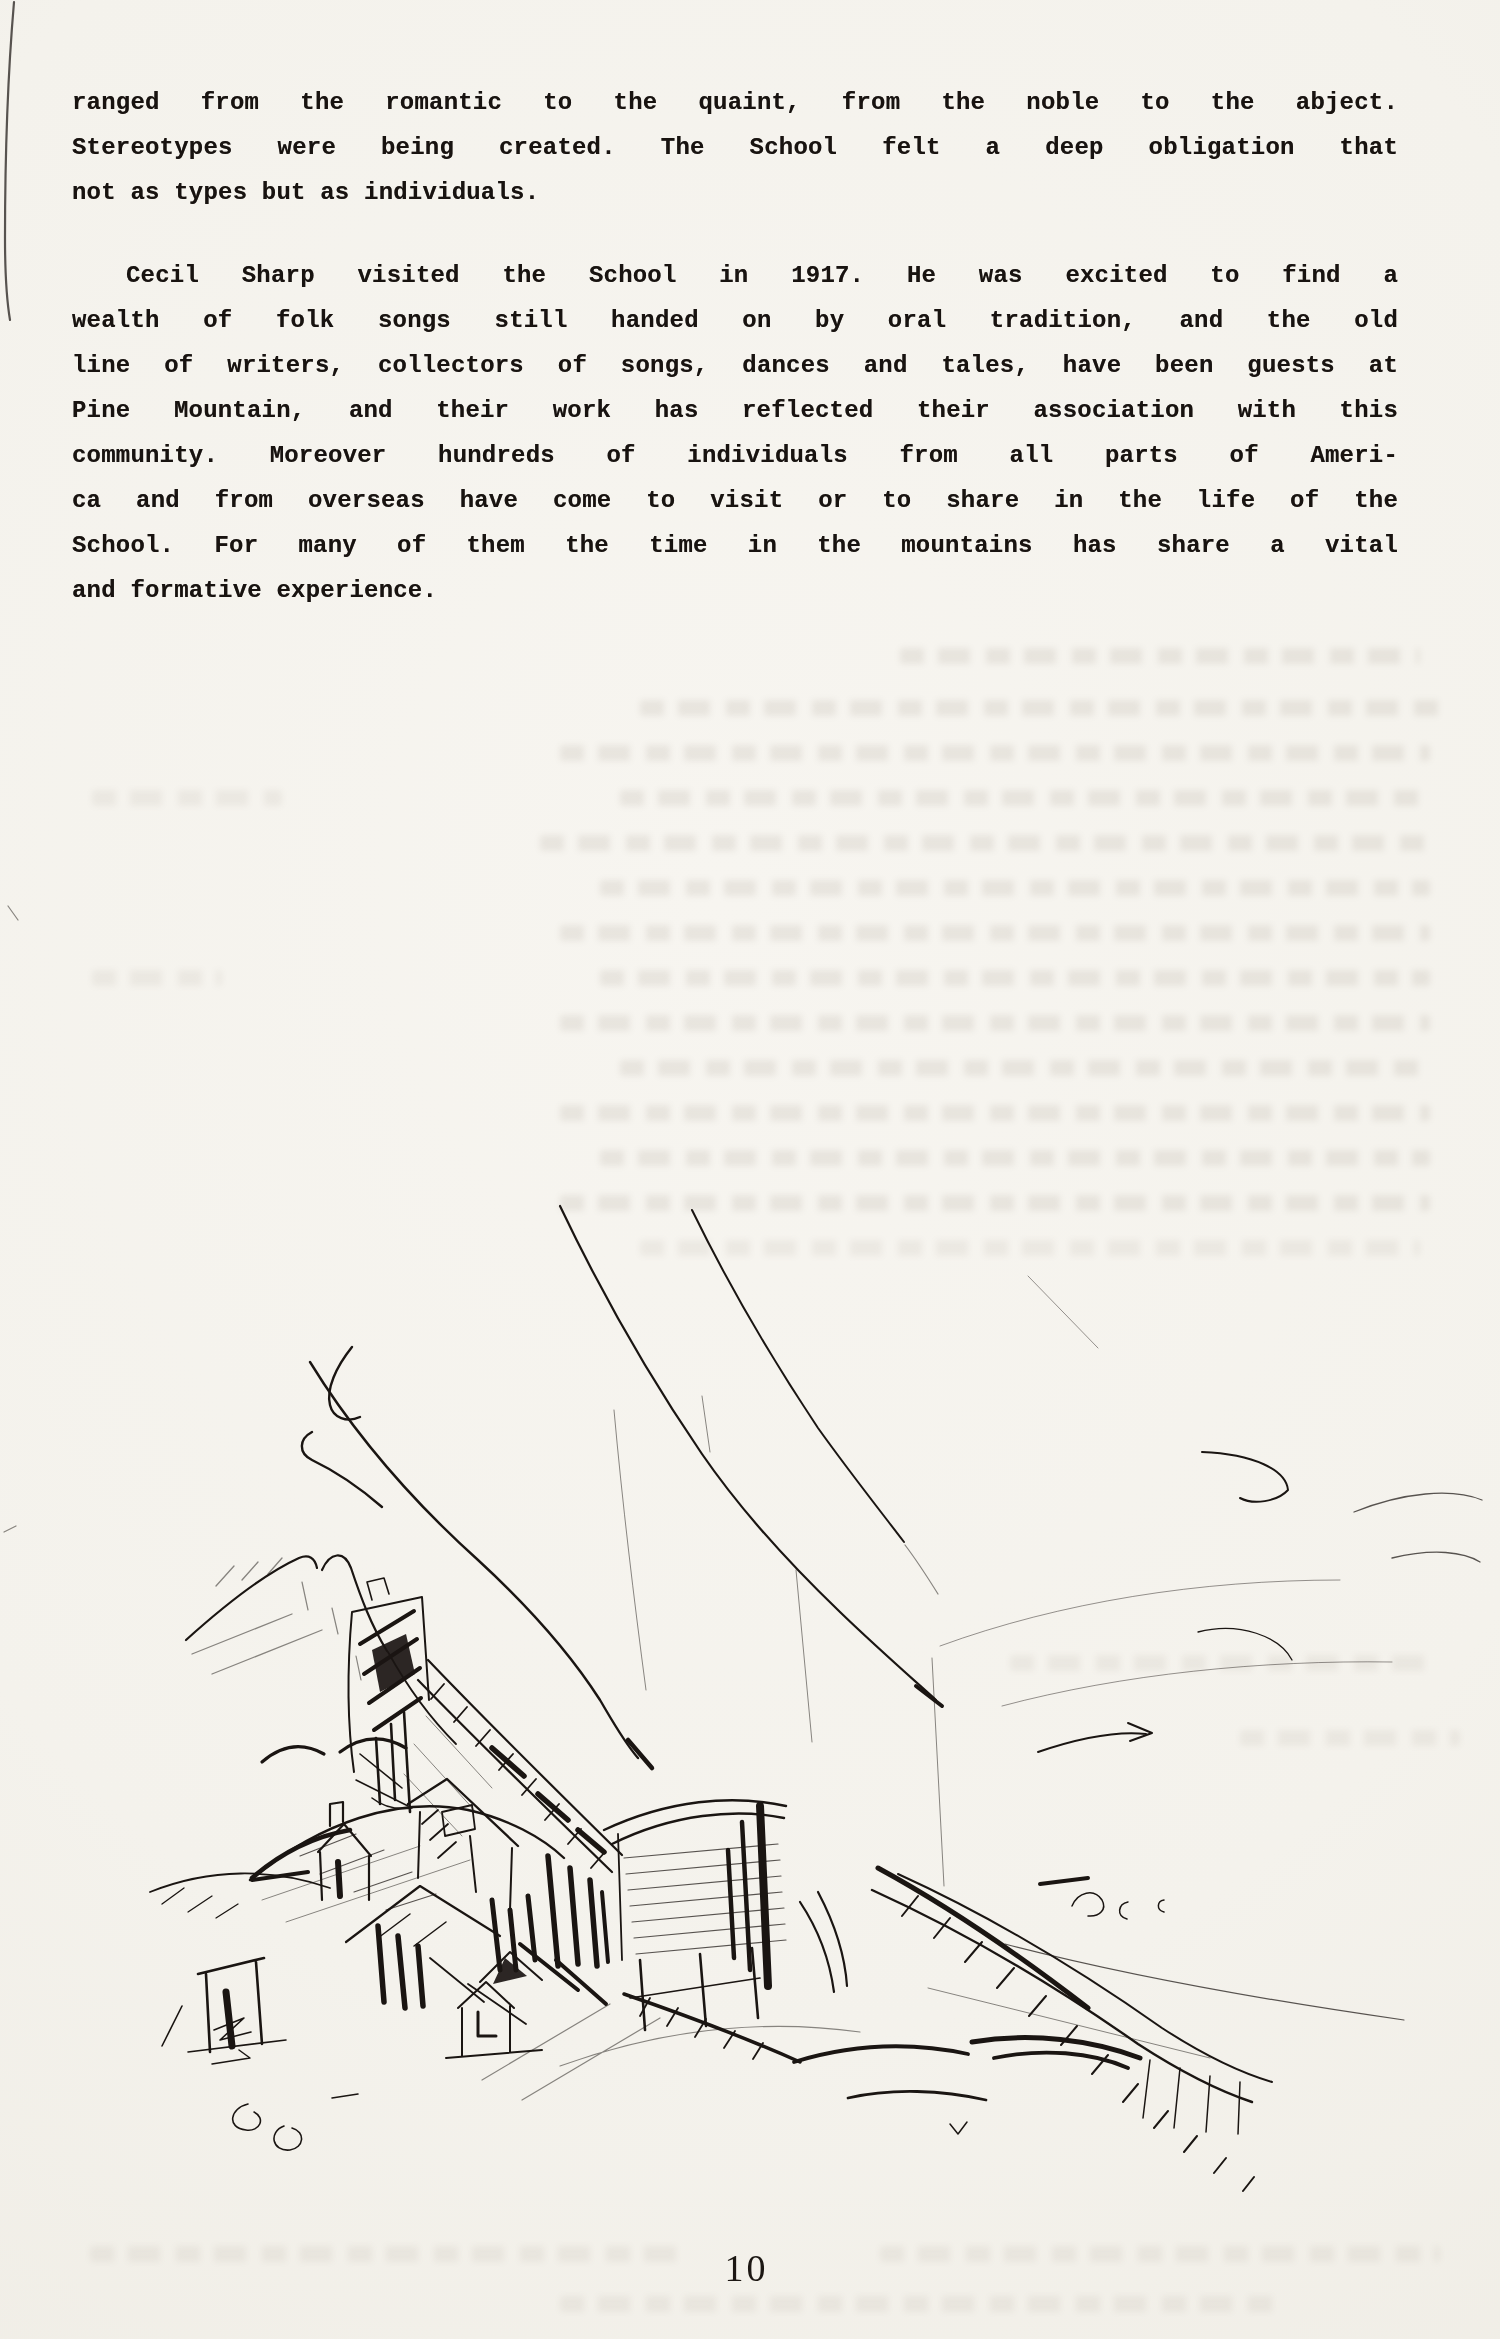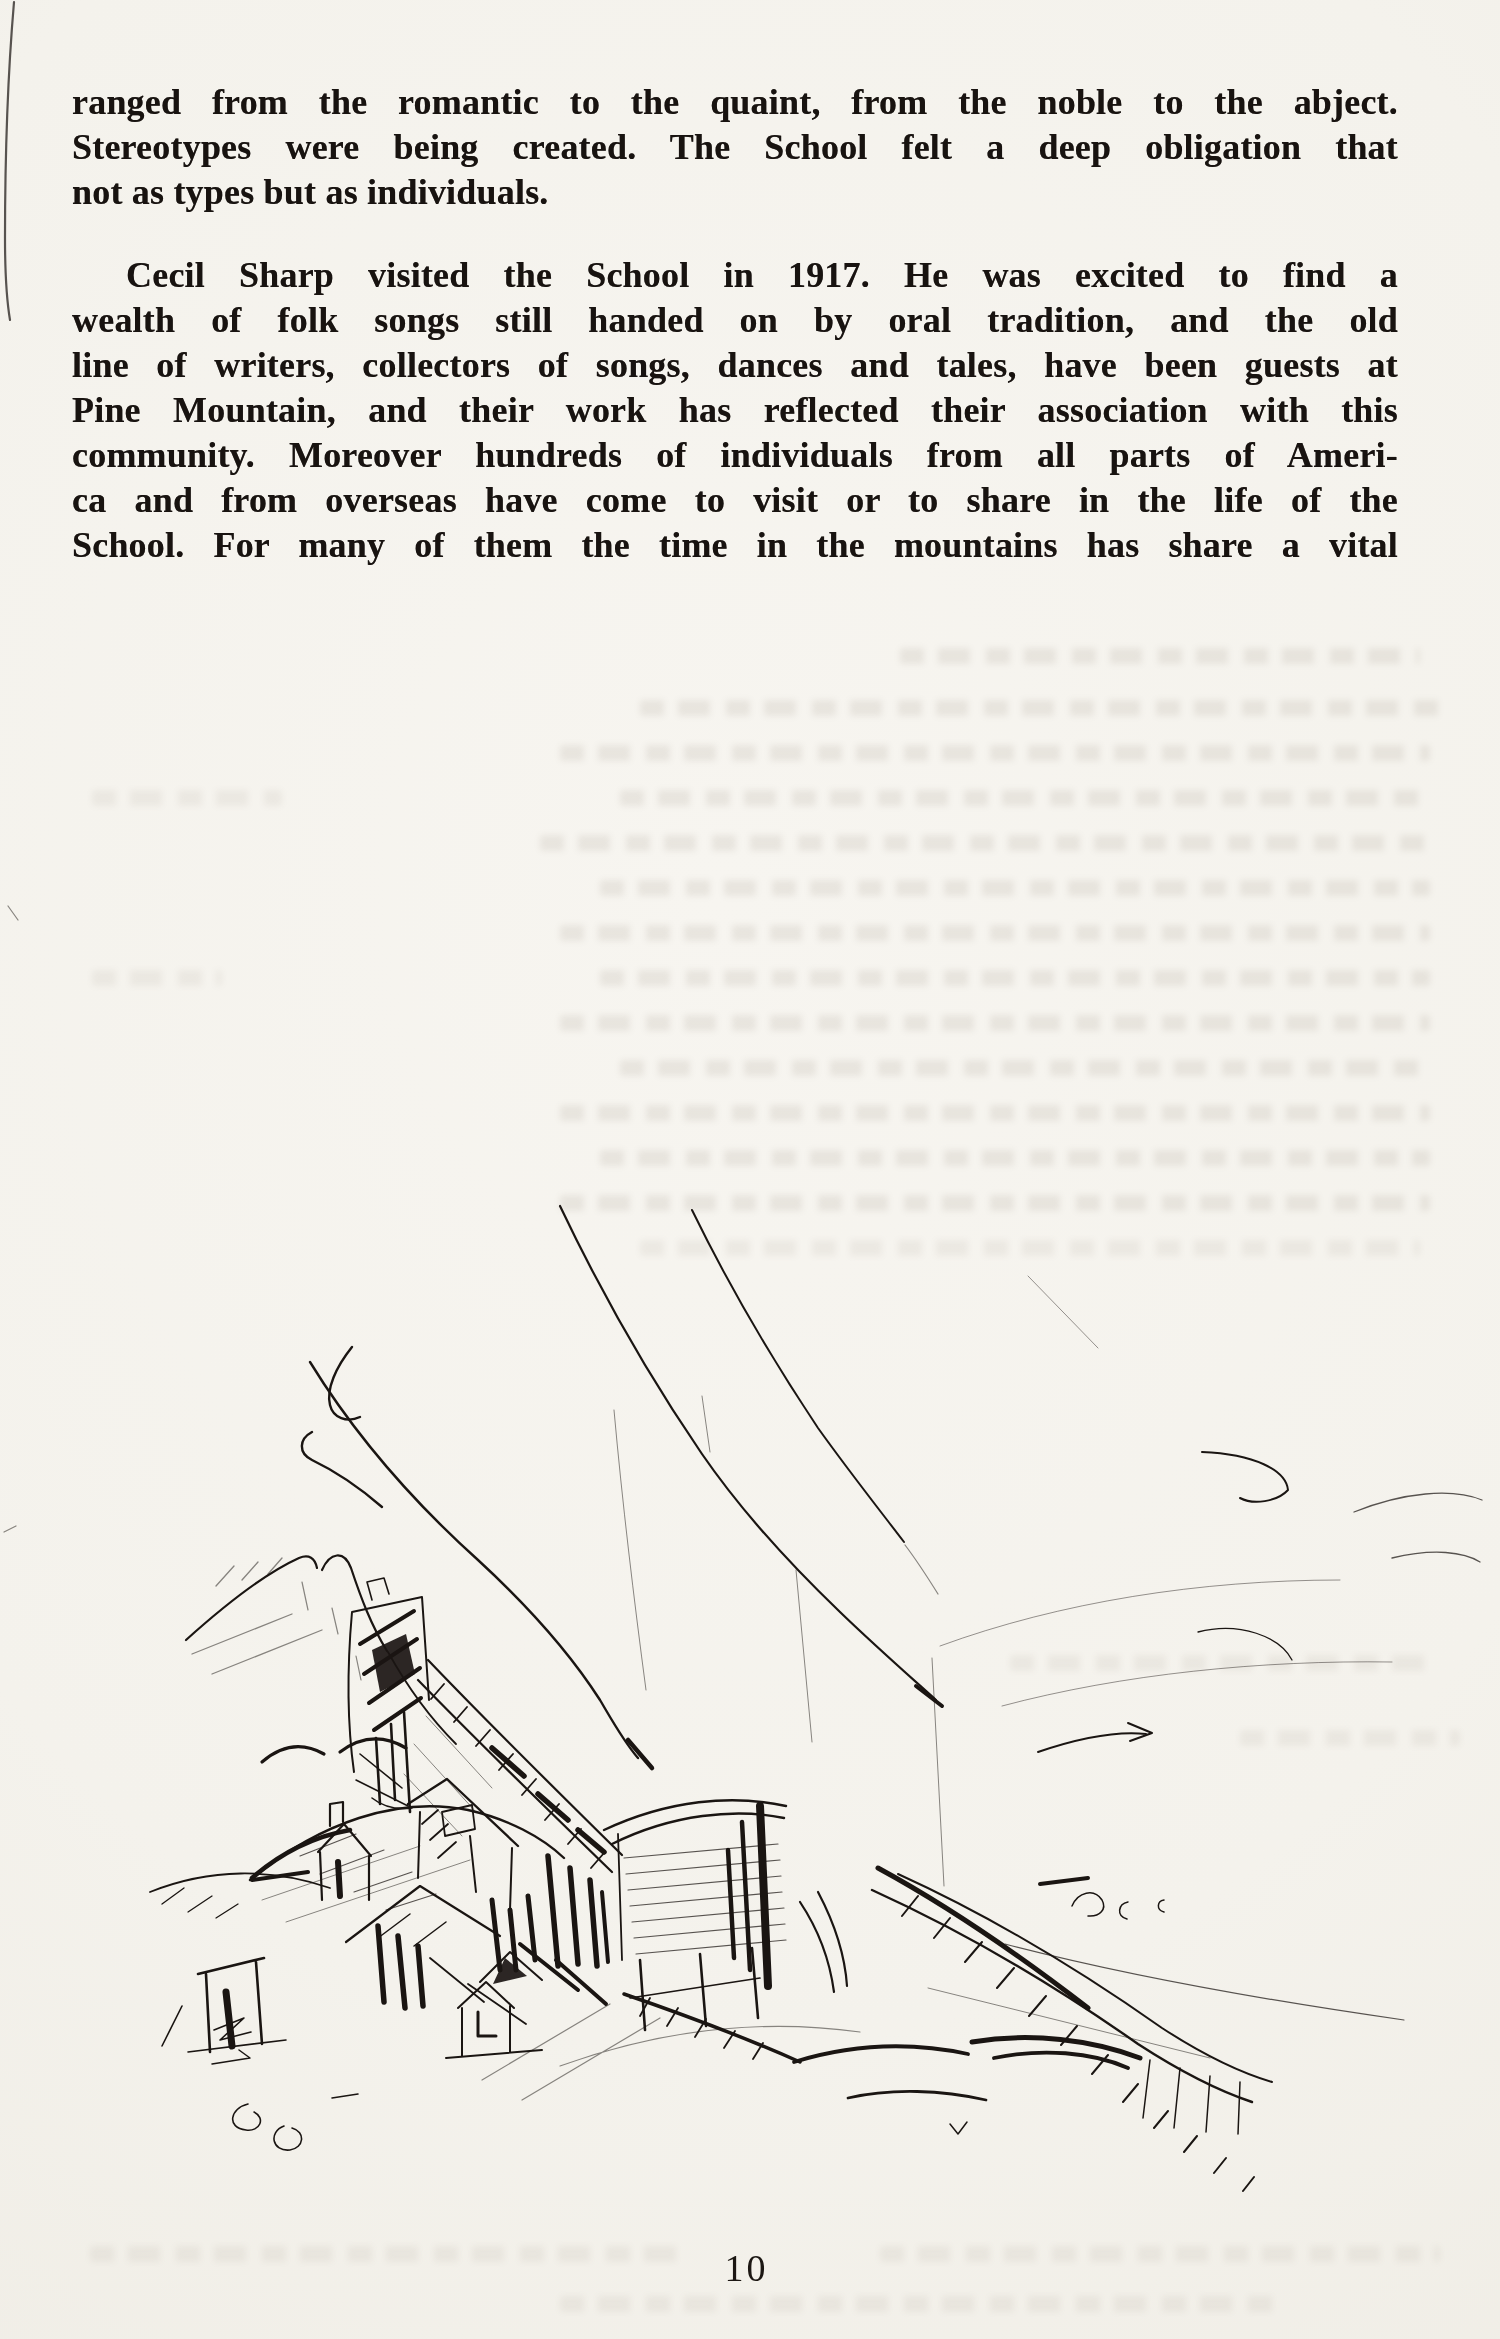--- a/index.html
+++ b/index.html
@@ -11,25 +11,26 @@
   .paper{
     position:absolute;inset:0;
     background:radial-gradient(ellipse 120% 90% at 48% 38%, #f7f5f0 0%, #f4f2ec 55%, #eeebe3 100%);
   }
   
   .text-block{
     position:absolute;left:72px;top:80px;width:1326px;
     color:#181310;
   }
   .line{
-    font-size:36px;font-weight:700;line-height:45px;height:45px;
+    font-size:24px;font-weight:700;line-height:45px;height:45px;
     white-space:nowrap;
     text-align:justify;text-align-last:justify;
     letter-spacing:.2px;
     text-shadow:0 0 .5px rgba(24,19,16,.55);
+    font-family:Liberation Mono, monospace;
   }
   .line.last{text-align-last:left;}
   .line.indent{text-indent:54px;}
   .para2{margin-top:38px;}
   .page-num{
     position:absolute;top:2246px;left:0;width:1493px;text-align:center;
     font-size:38px;font-weight:400;letter-spacing:3px;color:#1c1713;
   }
   
   .ghost{
@@ -87,20 +88,21 @@
     <div class="line last">not as types but as individuals.</div>
   </div>
   <div class="para2">
     <div class="line indent">Cecil Sharp visited the School in 1917. He was excited to find a</div>
     <div class="line">wealth of folk songs still handed on by oral tradition, and the old</div>
     <div class="line">line of writers, collectors of songs, dances and tales, have been guests at</div>
     <div class="line">Pine Mountain, and their work has reflected their association with this</div>
     <div class="line">community. Moreover hundreds of individuals from all parts of Ameri-</div>
     <div class="line">ca and from overseas have come to visit or to share in the life of the</div>
     <div class="line">School. For many of them the time in the mountains has share a vital</div>
+    <div class="line last">and formative experience.</div>
   </div>
 </div>
 
 <svg class="sketch" width="1500" height="2339" viewBox="0 0 1500 2339" role="img" aria-label="pen and ink sketch of mountain settlement">
   <g class="ink">
 
     <path class="w22 edge soft" d="M14,2 C8,72 5,150 5,238 C5,276 7,302 10,320"></path>
     <path class="w12 edge faint" d="M8,906 l10,14 M4,1532 l12,-6"></path>
 
     <path class="w24" d="M352,1347 C336,1367 326,1389 330,1405 c3,13 17,18 30,12"></path>

